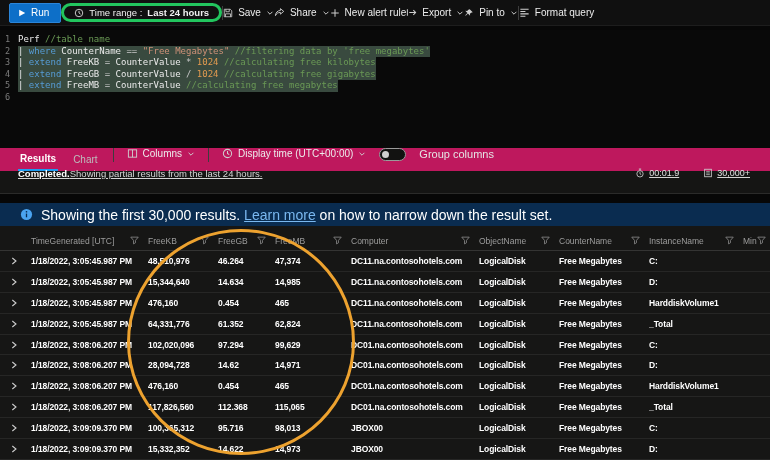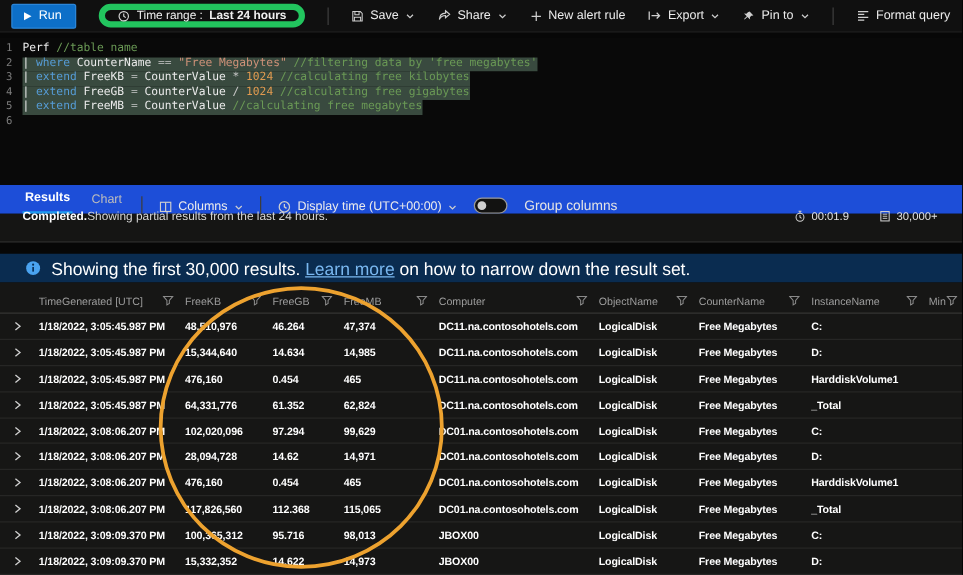--- a/index.html
+++ b/index.html
@@ -2,59 +2,59 @@
 <html><head>
 <meta charset="utf-8">
 <style>
   * { box-sizing: border-box; margin: 0; padding: 0; }
   html,body { background:#000; }
   body { font-family:"Liberation Sans","DejaVu Sans",sans-serif; }
   .app { position:relative; width:770px; height:460px; background:#070707; overflow:hidden; color:#e8e8e8; }
 
   
   .toolbar { position:absolute; top:0; left:0; right:0; height:26px; background:#101010;
-             border-bottom:1px solid #1d1d1d; display:flex; align-items:center; gap:18px;
+             border-bottom:1px solid #1d1d1d; display:flex; align-items:center; gap:0;
              padding:0 9px; font-size:10px; }
   .run-btn { display:flex; align-items:center; gap:5px; background:#0d6fc8; border:1px solid #2b85d8;
              color:#fff; height:20px; padding:0 11px 0 8px; border-radius:2px; font-size:10px;
              font-family:inherit; cursor:pointer; }
-  .time-pill { display:flex; align-items:center; gap:5px; border:5px solid #22c55e; border-radius:10px;
+  .time-pill { display:flex; align-items:center; gap:5px; border:3px solid #22c55e; border-radius:10px;
                height:19px; padding:0 10px; font-size:9.5px; color:#f0f0f0; white-space:nowrap; }
   .time-pill b { font-weight:700; }
   .tb-item { display:flex; align-items:center; gap:5px; color:#ececec; white-space:nowrap; cursor:pointer; }
   .divider { width:1px; height:14px; background:#3d3d3d; flex:none; }
 
   
   .editor { position:absolute; top:30px; left:0; right:0; height:118px; background:#090909;
             font-family:"DejaVu Sans Mono",monospace; font-size:9px; padding-top:4px; }
   .code-line { display:flex; height:11.5px; line-height:11.5px; white-space:pre; }
   .ln { width:18px; flex:none; text-align:right; padding-right:8px; color:#7c7c7c; font-size:8.5px; }
   .lc { white-space:pre; }
   .lc.sel { background:#394a3f; }
   .tk-plain   { color:#eaeaea; font-weight:400; }
   .tk-keyword { color:#569cd6;text-align:center; }
   .tk-operator{ color:#c8c8c8; }
   .tk-string  { color:#ce9178; }
   .tk-number  { color:#e09a50; }
   .tk-comment { color:#6a9955; }
 
   
-  .results-toolbar { position:absolute; top:148px; left:0; right:0; height:23px; background:#1d4ed8;
-                     display:flex; align-items:flex-end; gap:13px; padding:0 18px; font-size:10px; }
+  .results-toolbar { position:absolute; top:148px; left:0; right:0; height:23px; background:#be185d;
+                     display:flex; align-items:flex-start; gap:13px; padding:0 18px; font-size:10px; }
   .tab { height:23px; display:flex; align-items:center; padding:0 2px; color:#bdbdbd; cursor:pointer; }
   .tab.active { color:#fff; font-weight:700; border-bottom:2px solid #1f9cf0; }
   .toggle { width:27px; height:13px; border:1px solid #9a9a9a; border-radius:8px; position:relative;
             flex:none; cursor:pointer; background:#121211; }
   .toggle .knob { position:absolute; left:2px; top:2px; width:7px; height:7px; border-radius:50%; background:#cfcfcf; }
   .toggle-label { color:#e4e4e4; font-size:11px; }
 
   
   .status-bar { position:absolute; top:171px; left:0; right:0; height:23px; background:#151514;
                 border-bottom:1px solid #2b2b2a; display:flex; align-items:center; padding:0 18px 18px 18px;
-                font-size:9.5px; color:#d6d6d6; }
+                font-size:9.5px; color:#d6d6d6;text-decoration:underline; }
   .status-bar .bold { font-weight:700; color:#fff; }
   .status-right { margin-left:auto; display:flex; align-items:center; gap:24px; padding-right:2px; }
   .stat { display:flex; align-items:center; gap:4px; font-size:9px; color:#e2e2e2; white-space:nowrap; }
 
   
   .info-banner { position:absolute; top:203px; left:0; right:0; height:23px; background:#0a2c50;
                  display:flex; align-items:center; gap:8px; padding:0 20px; font-size:14px; color:#fff; }
   .info-banner .link { color:#7ab8f0; text-decoration:underline; cursor:pointer; }
 
   

